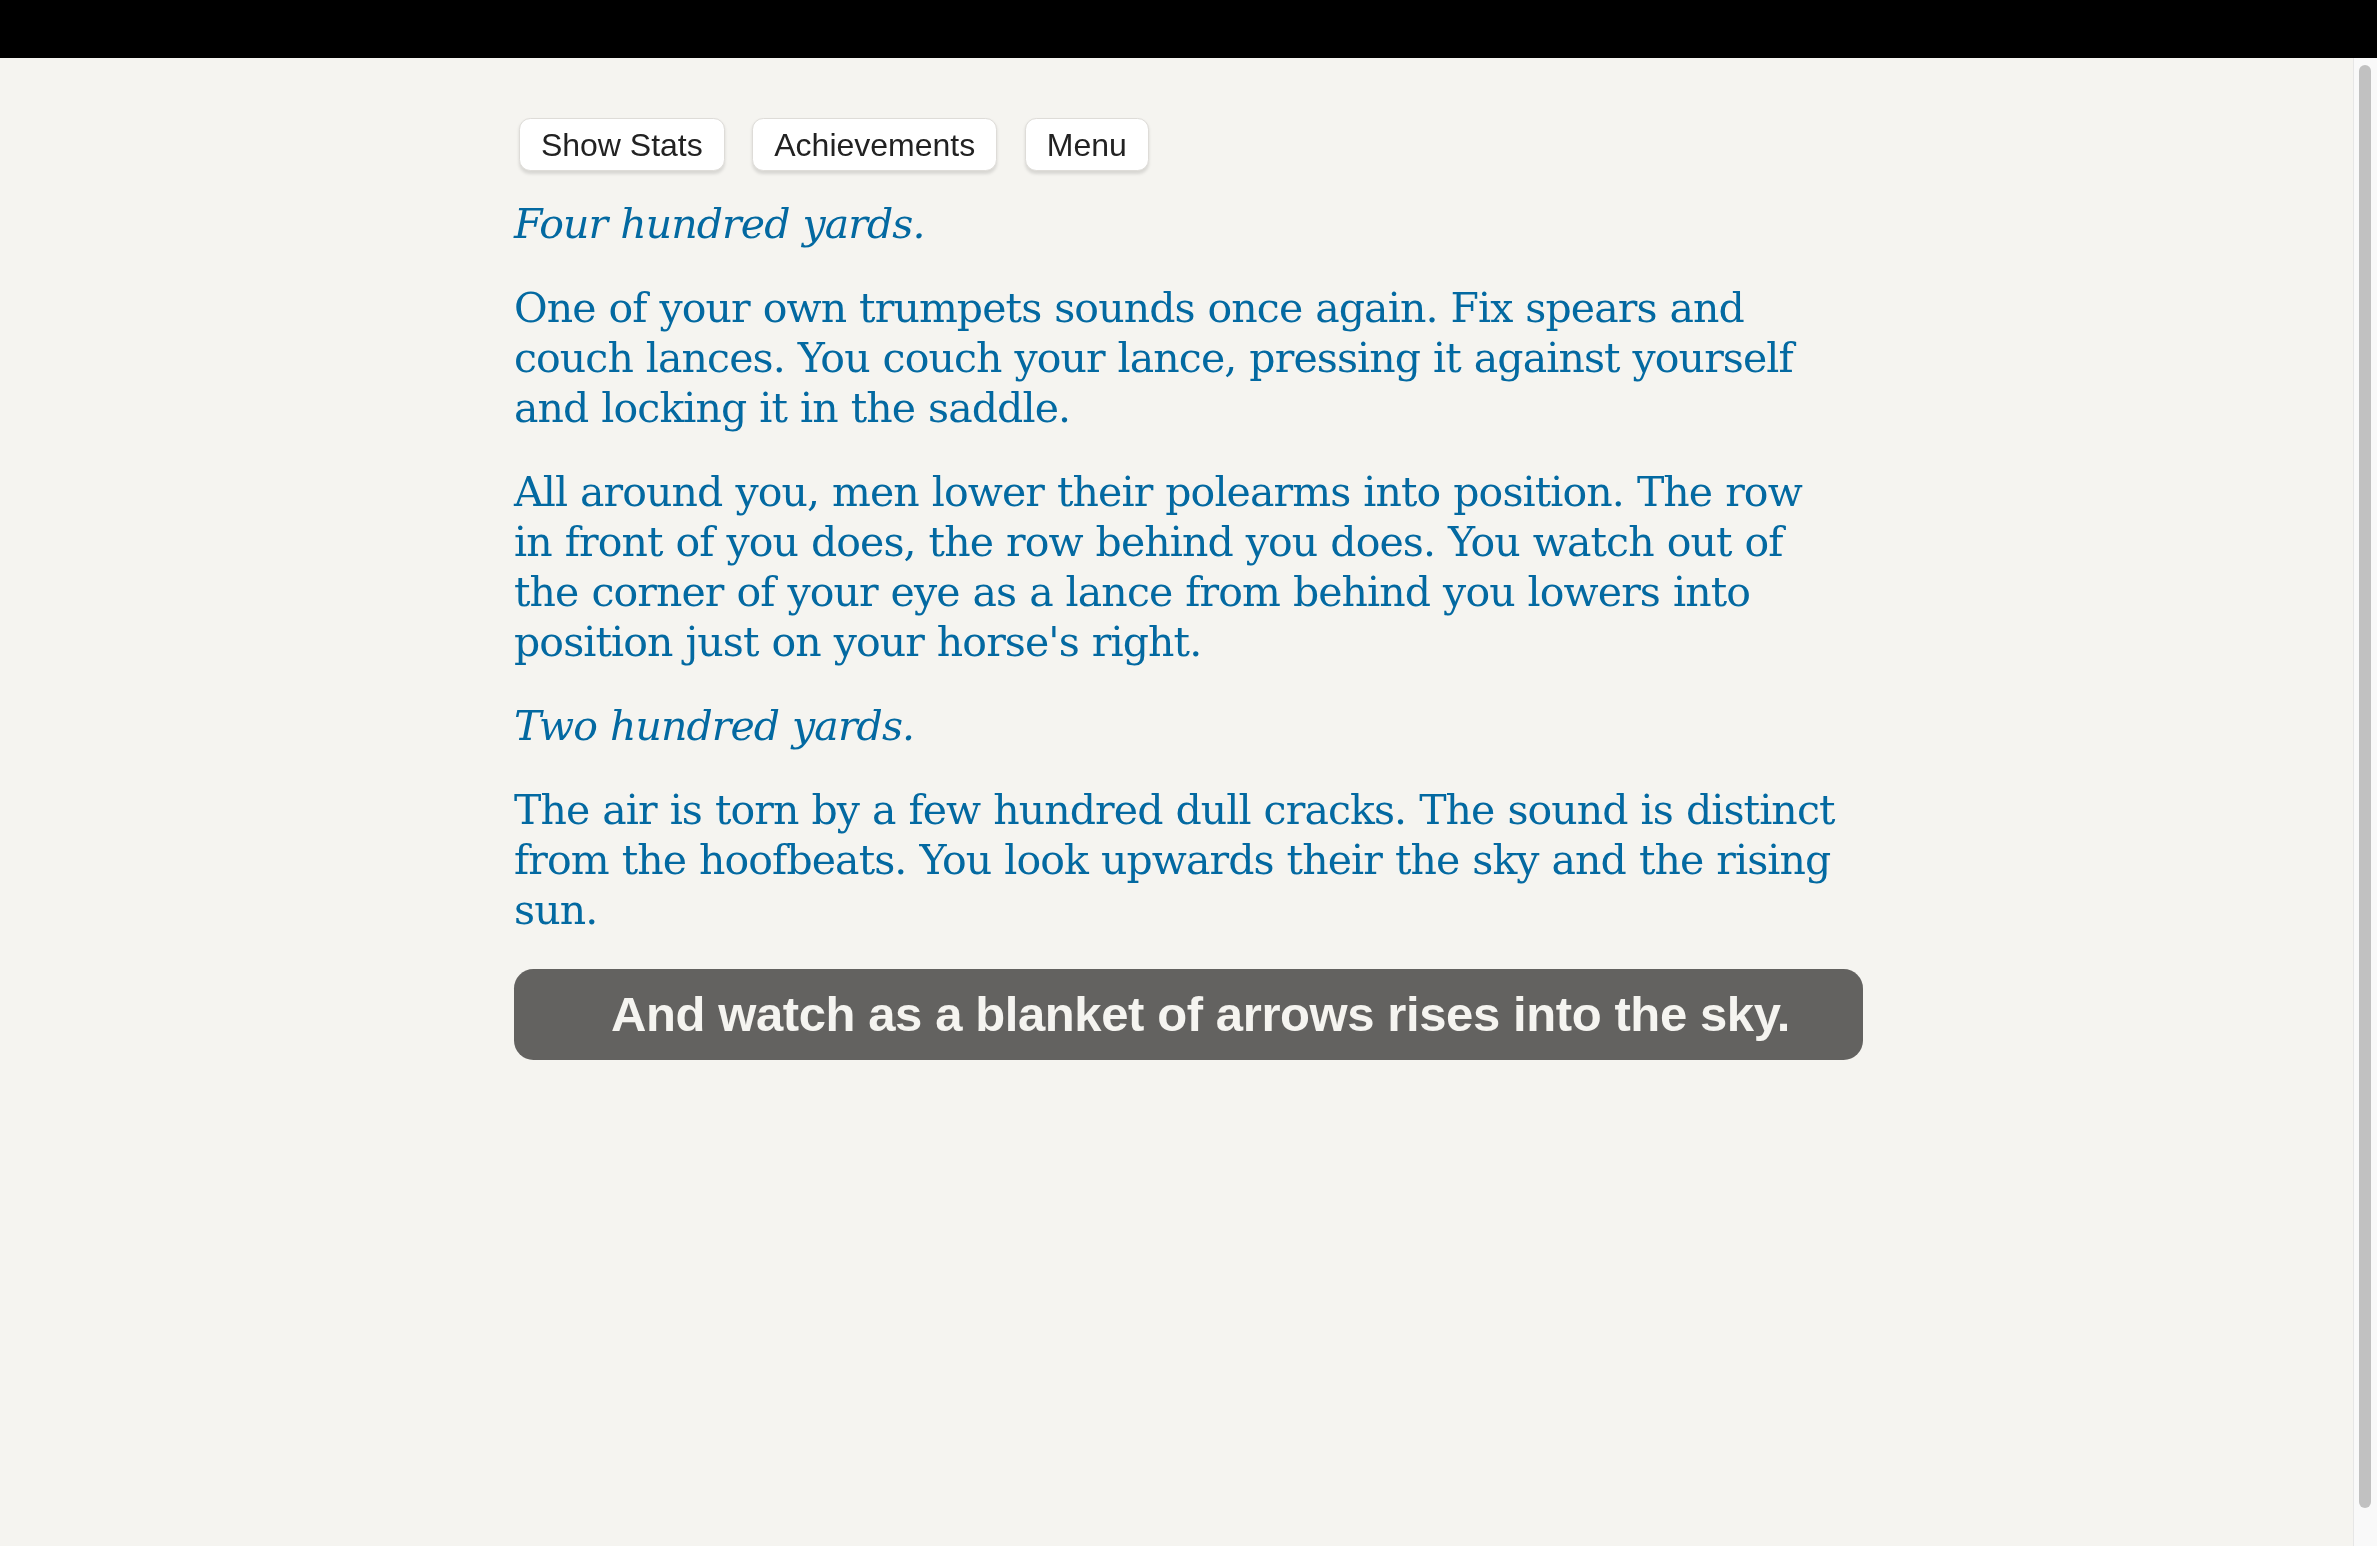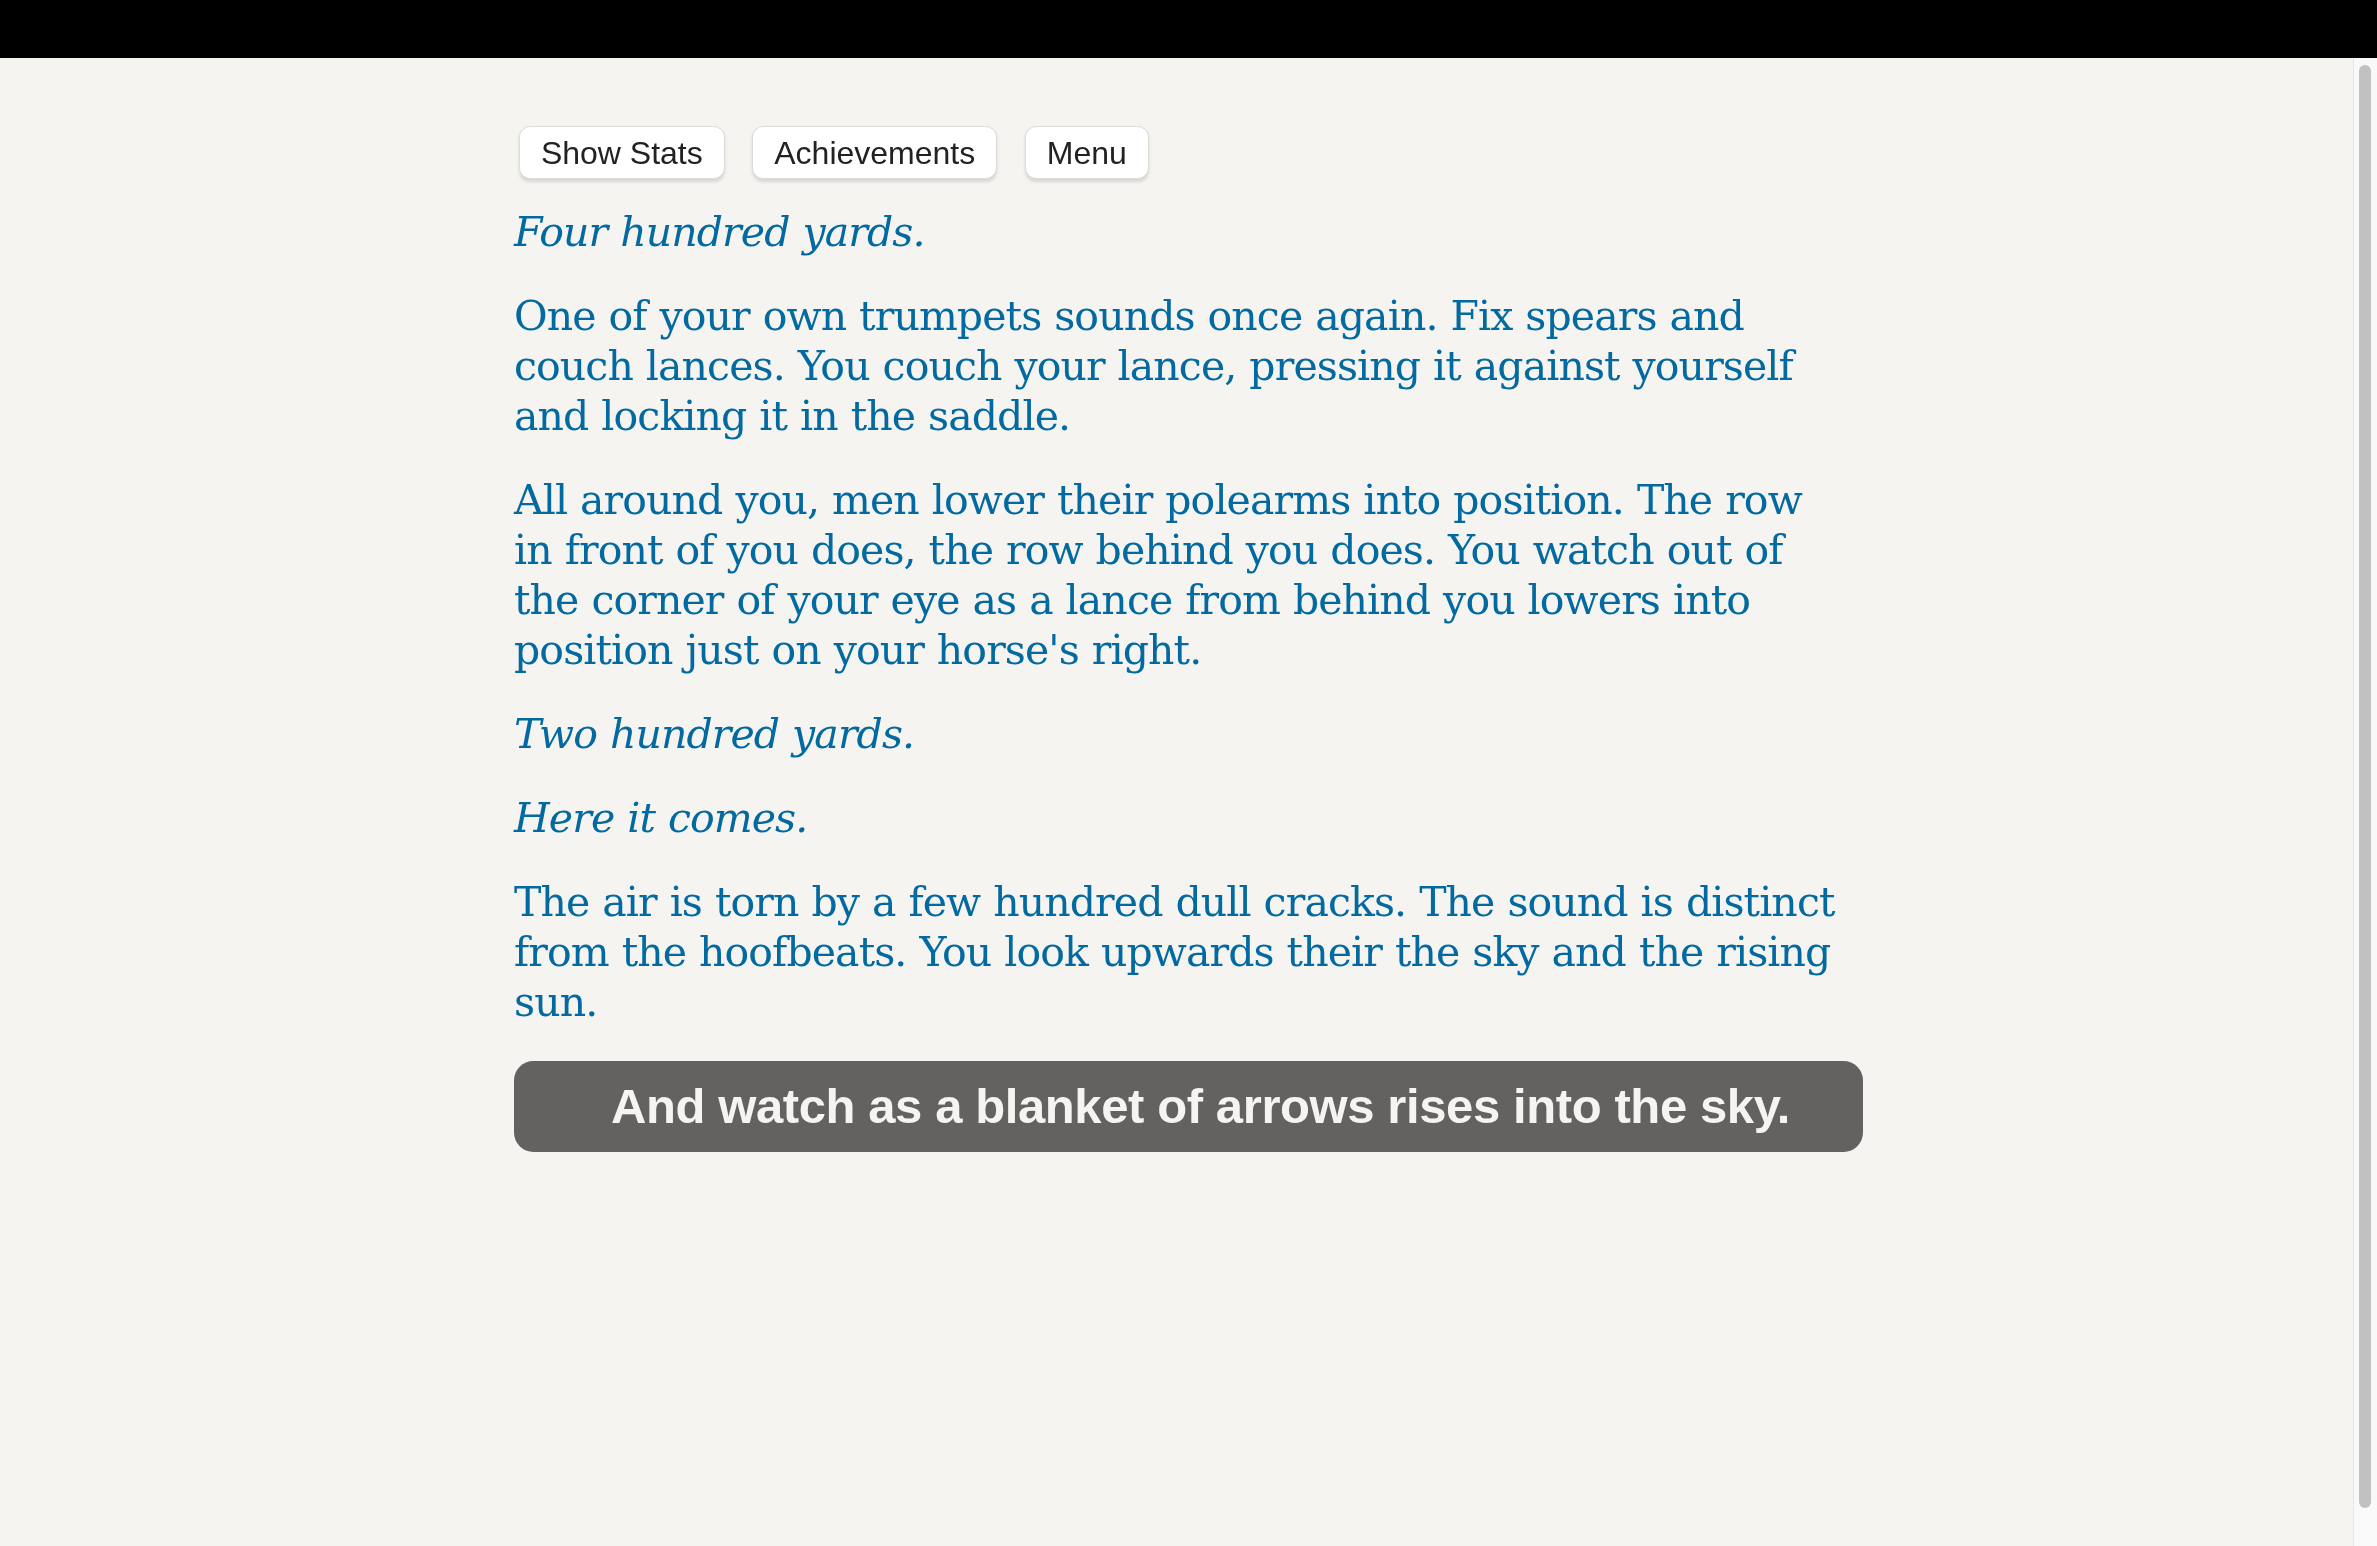--- a/index.html
+++ b/index.html
@@ -35,21 +35,21 @@
     left: 4.9px;
     top: 6.5px;
     width: 12px;
     height: 1443px;
     background: #c1c1c1;
     border-radius: 6.5px;
   }
   .content {
     position: absolute;
     left: 514px;
-    top: 126px;
+    top: 118px;
     width: 1325px;
   }
   .toolbar {
     display: flex;
     gap: 27.5px;
     margin-left: 4.9px;
     height: 53px;
   }
   .tb-btn {
     height: 53px;
@@ -113,19 +113,18 @@
     <div class="tb-btn">Show Stats</div>
     <div class="tb-btn">Achievements</div>
     <div class="tb-btn">Menu</div>
   </div>
 
   <div class="story">
     <p class="italic">Four hundred yards.</p>
     <p>One of your own trumpets sounds once again. Fix spears and couch lances. You couch your lance, pressing it against yourself and locking it in the saddle.</p>
     <p>All around you, men lower their polearms into position. The row in front of you does, the row behind you does. You watch out of the corner of your eye as a lance from behind you lowers into position just on your horse's right.</p>
     <p class="italic">Two hundred yards.</p>
-    <p class="italic">Here it comes.</p>
     <p>The air is torn by a few hundred dull cracks. The sound is distinct from the hoofbeats. You look upwards their the sky and the rising sun.</p>
   </div>
 
   <div class="choice-btn">And watch as a blanket of arrows rises into the sky.</div>
 </div>
 
 
 </body></html>

